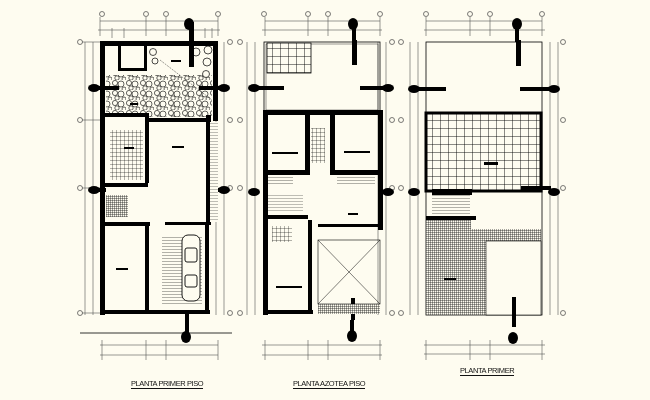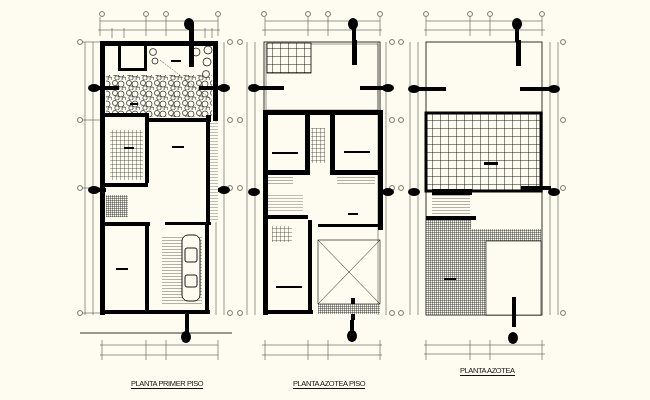--- a/index.html
+++ b/index.html
@@ -318,15 +318,15 @@
       <line x1="426" y1="340" x2="426" y2="360"></line>
           <line x1="470" y1="340" x2="470" y2="360"></line>
       <line x1="490" y1="340" x2="490" y2="360"></line>
           <line x1="542" y1="340" x2="542" y2="360"></line>
     </g>
   </g>
 </svg>
 
 <span class="plan-label" style="left:131px; top:379px;text-align:center;">PLANTA PRIMER PISO</span>
 <span class="plan-label" style="left:293px; top:379px;">PLANTA AZOTEA PISO</span>
-<span class="plan-label" style="left:460px; top:366px;">PLANTA AZOTEA</span>
+<span class="plan-label" style="left:460px; top:366px;">PLANTA PRIMER</span>
 
 </div>
 
 </body></html>

